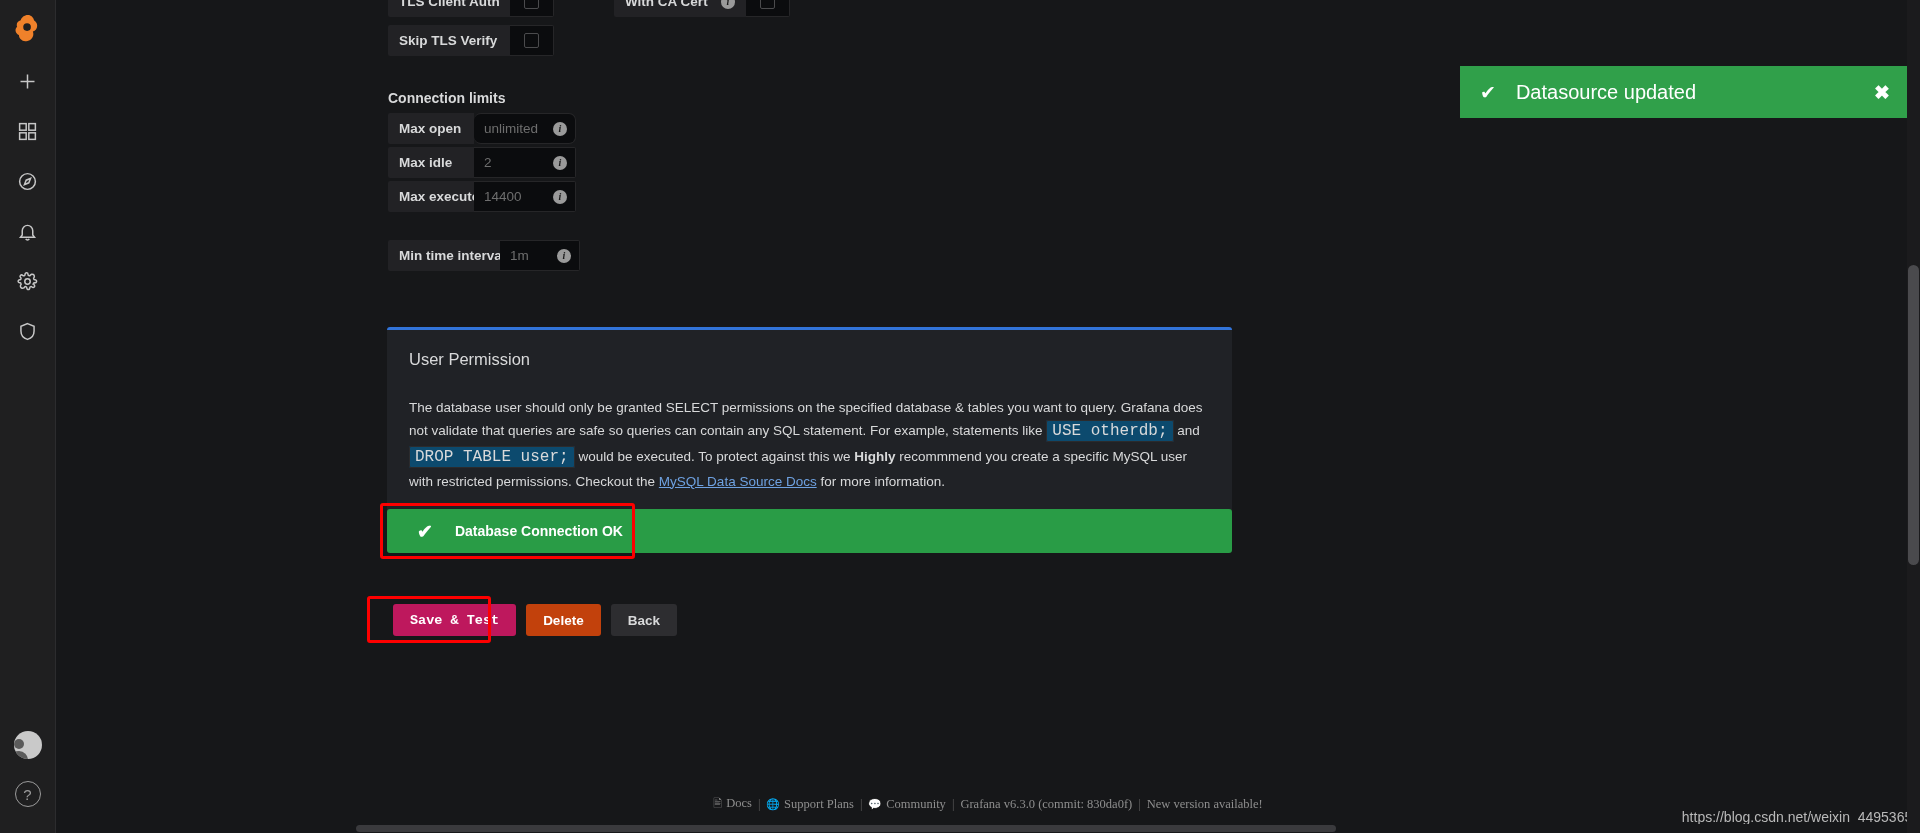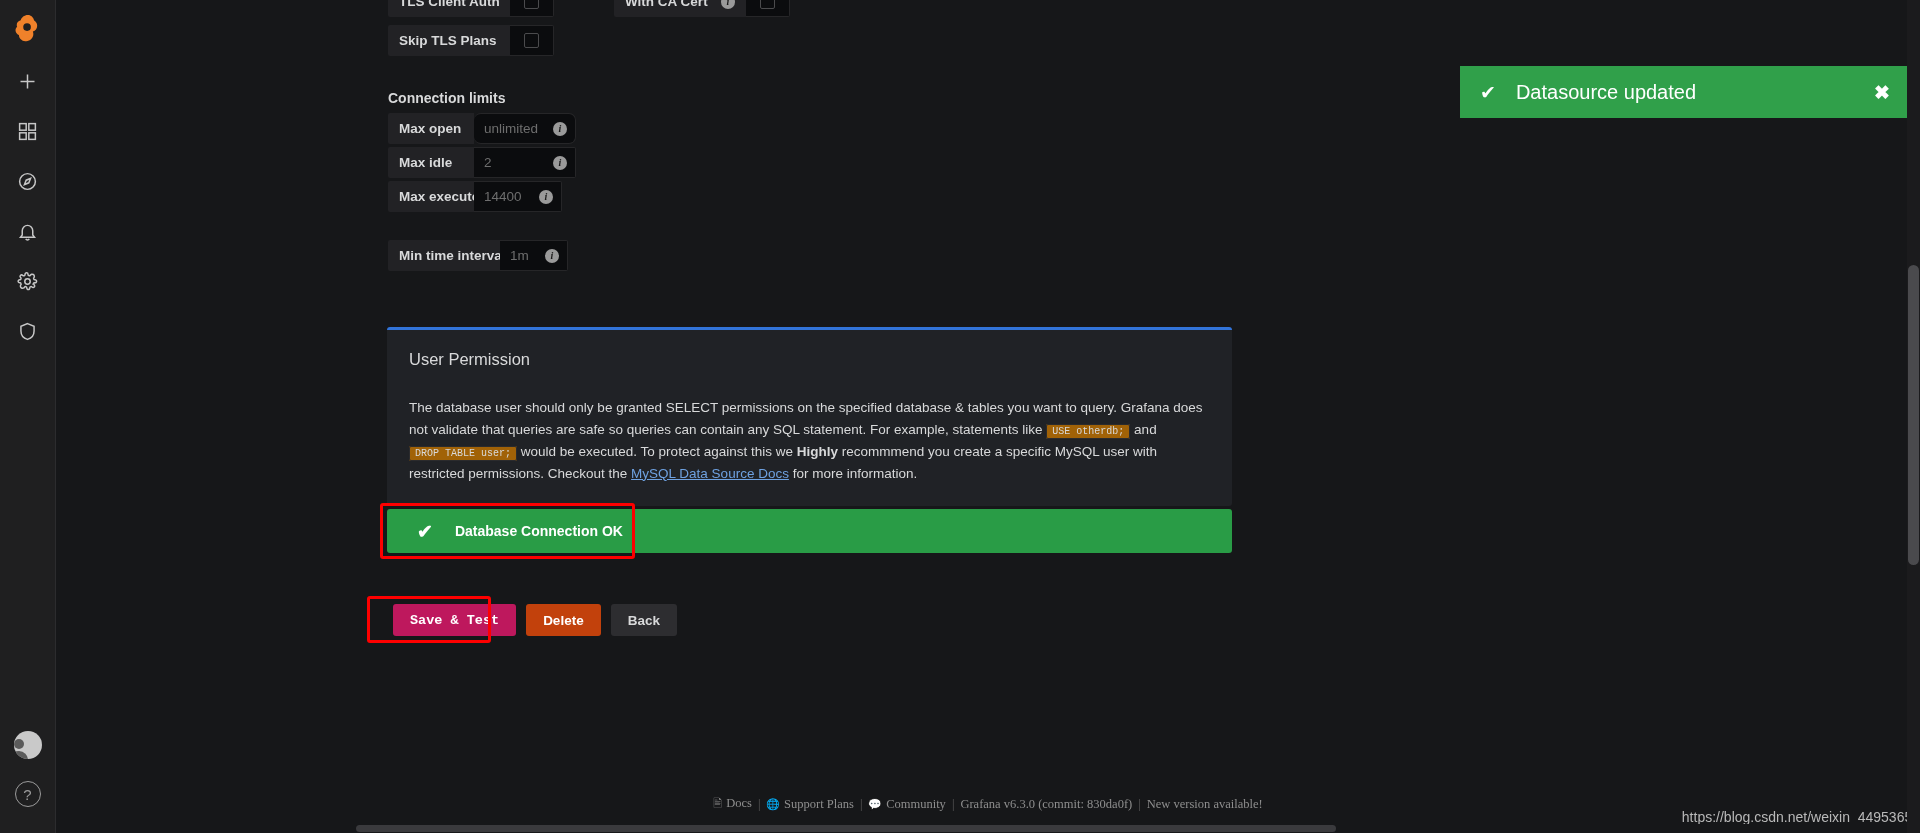--- a/index.html
+++ b/index.html
@@ -111,23 +111,23 @@
   }
   .infobox h4 {
     color: #d8d9da; font-size: 16.5px; font-weight: normal;
     margin-bottom: 28px;
   }
   .infobox p {
     color: #d8d9da; font-size: 13.5px; line-height: 1.62;
   }
   code.inline {
     font-family: "Liberation Mono", monospace;
-    background: #a16207; border: 1px solid #2b2b2d;
+    background: #0c4a6e; border: 1px solid #2b2b2d;
     border-radius: 2px;
-    padding: 1px 5px; font-size: 10px;
+    padding: 1px 5px; font-size: 16px;
     color: #d8d9da; white-space: nowrap;
   }
   .infobox a { color: #6ea1e0; text-decoration: underline; }
   .infobox b { font-weight: bold; }
 
   
   .alert-success {
     background: #299c46;
     border-radius: 3px;
     height: 44px;
@@ -282,21 +282,21 @@
           <span class="info-dot">i</span>
         </div>
         <div class="chk-cell">
           <div class="chkbox"></div>
         </div>
       </div>
     </div>
 
     <div style="position:absolute; left:332px; top:25px;">
       <div class="form-row">
-        <div class="form-label" style="width:122px;">Skip TLS Plans</div>
+        <div class="form-label" style="width:122px;">Skip TLS Verify</div>
         <div class="chk-cell">
           <div class="chkbox"></div>
         </div>
       </div>
     </div>
 
     <div style="position:absolute; left:332px; top:90px; width:240px;">
       <div class="section-title">Connection limits</div>
 
       <div class="form-row" style="margin-top:5px;text-align:right;">
@@ -310,31 +310,31 @@
       <div class="form-row">
         <div class="form-label" style="width:86px;">Max idle</div>
         <div class="form-input" style="width:102px;">
           <span>2</span>
           <span class="info-dot">i</span>
         </div>
       </div>
 
       <div class="form-row">
         <div class="form-label" style="width:86px;">Max executed</div>
-        <div class="form-input" style="width:88px;">
+        <div class="form-input" style="width:102px;">
           <span>14400</span>
           <span class="info-dot">i</span>
         </div>
       </div>
     </div>
 
     <div style="position:absolute; left:332px; top:228px; width:300px;">
       <div class="form-row" style="margin-top:12px;">
         <div class="form-label" style="width:112px;">Min time interval</div>
-        <div class="form-input" style="width:68px;">
+        <div class="form-input" style="width:80px;">
           <span>1m</span>
           <span class="info-dot">i</span>
         </div>
       </div>
     </div>
 
     <div class="infobox" style="position:absolute; left:331px; top:327px; width:845px;">
       <h4>User Permission</h4>
       <p><span>The database user should only be granted SELECT permissions on the specified database &amp; tables you want to query. Grafana does not validate that queries are safe so queries can contain any SQL statement. For example, statements like </span><code class="inline">USE otherdb;</code><span> and </span><code class="inline">DROP TABLE user;</code><span> would be executed. To protect against this we </span><b>Highly</b><span> recommmend you create a specific MySQL user with restricted permissions. Checkout the </span><a href="#">MySQL Data Source Docs</a><span> for more information.</span></p>
     </div>

